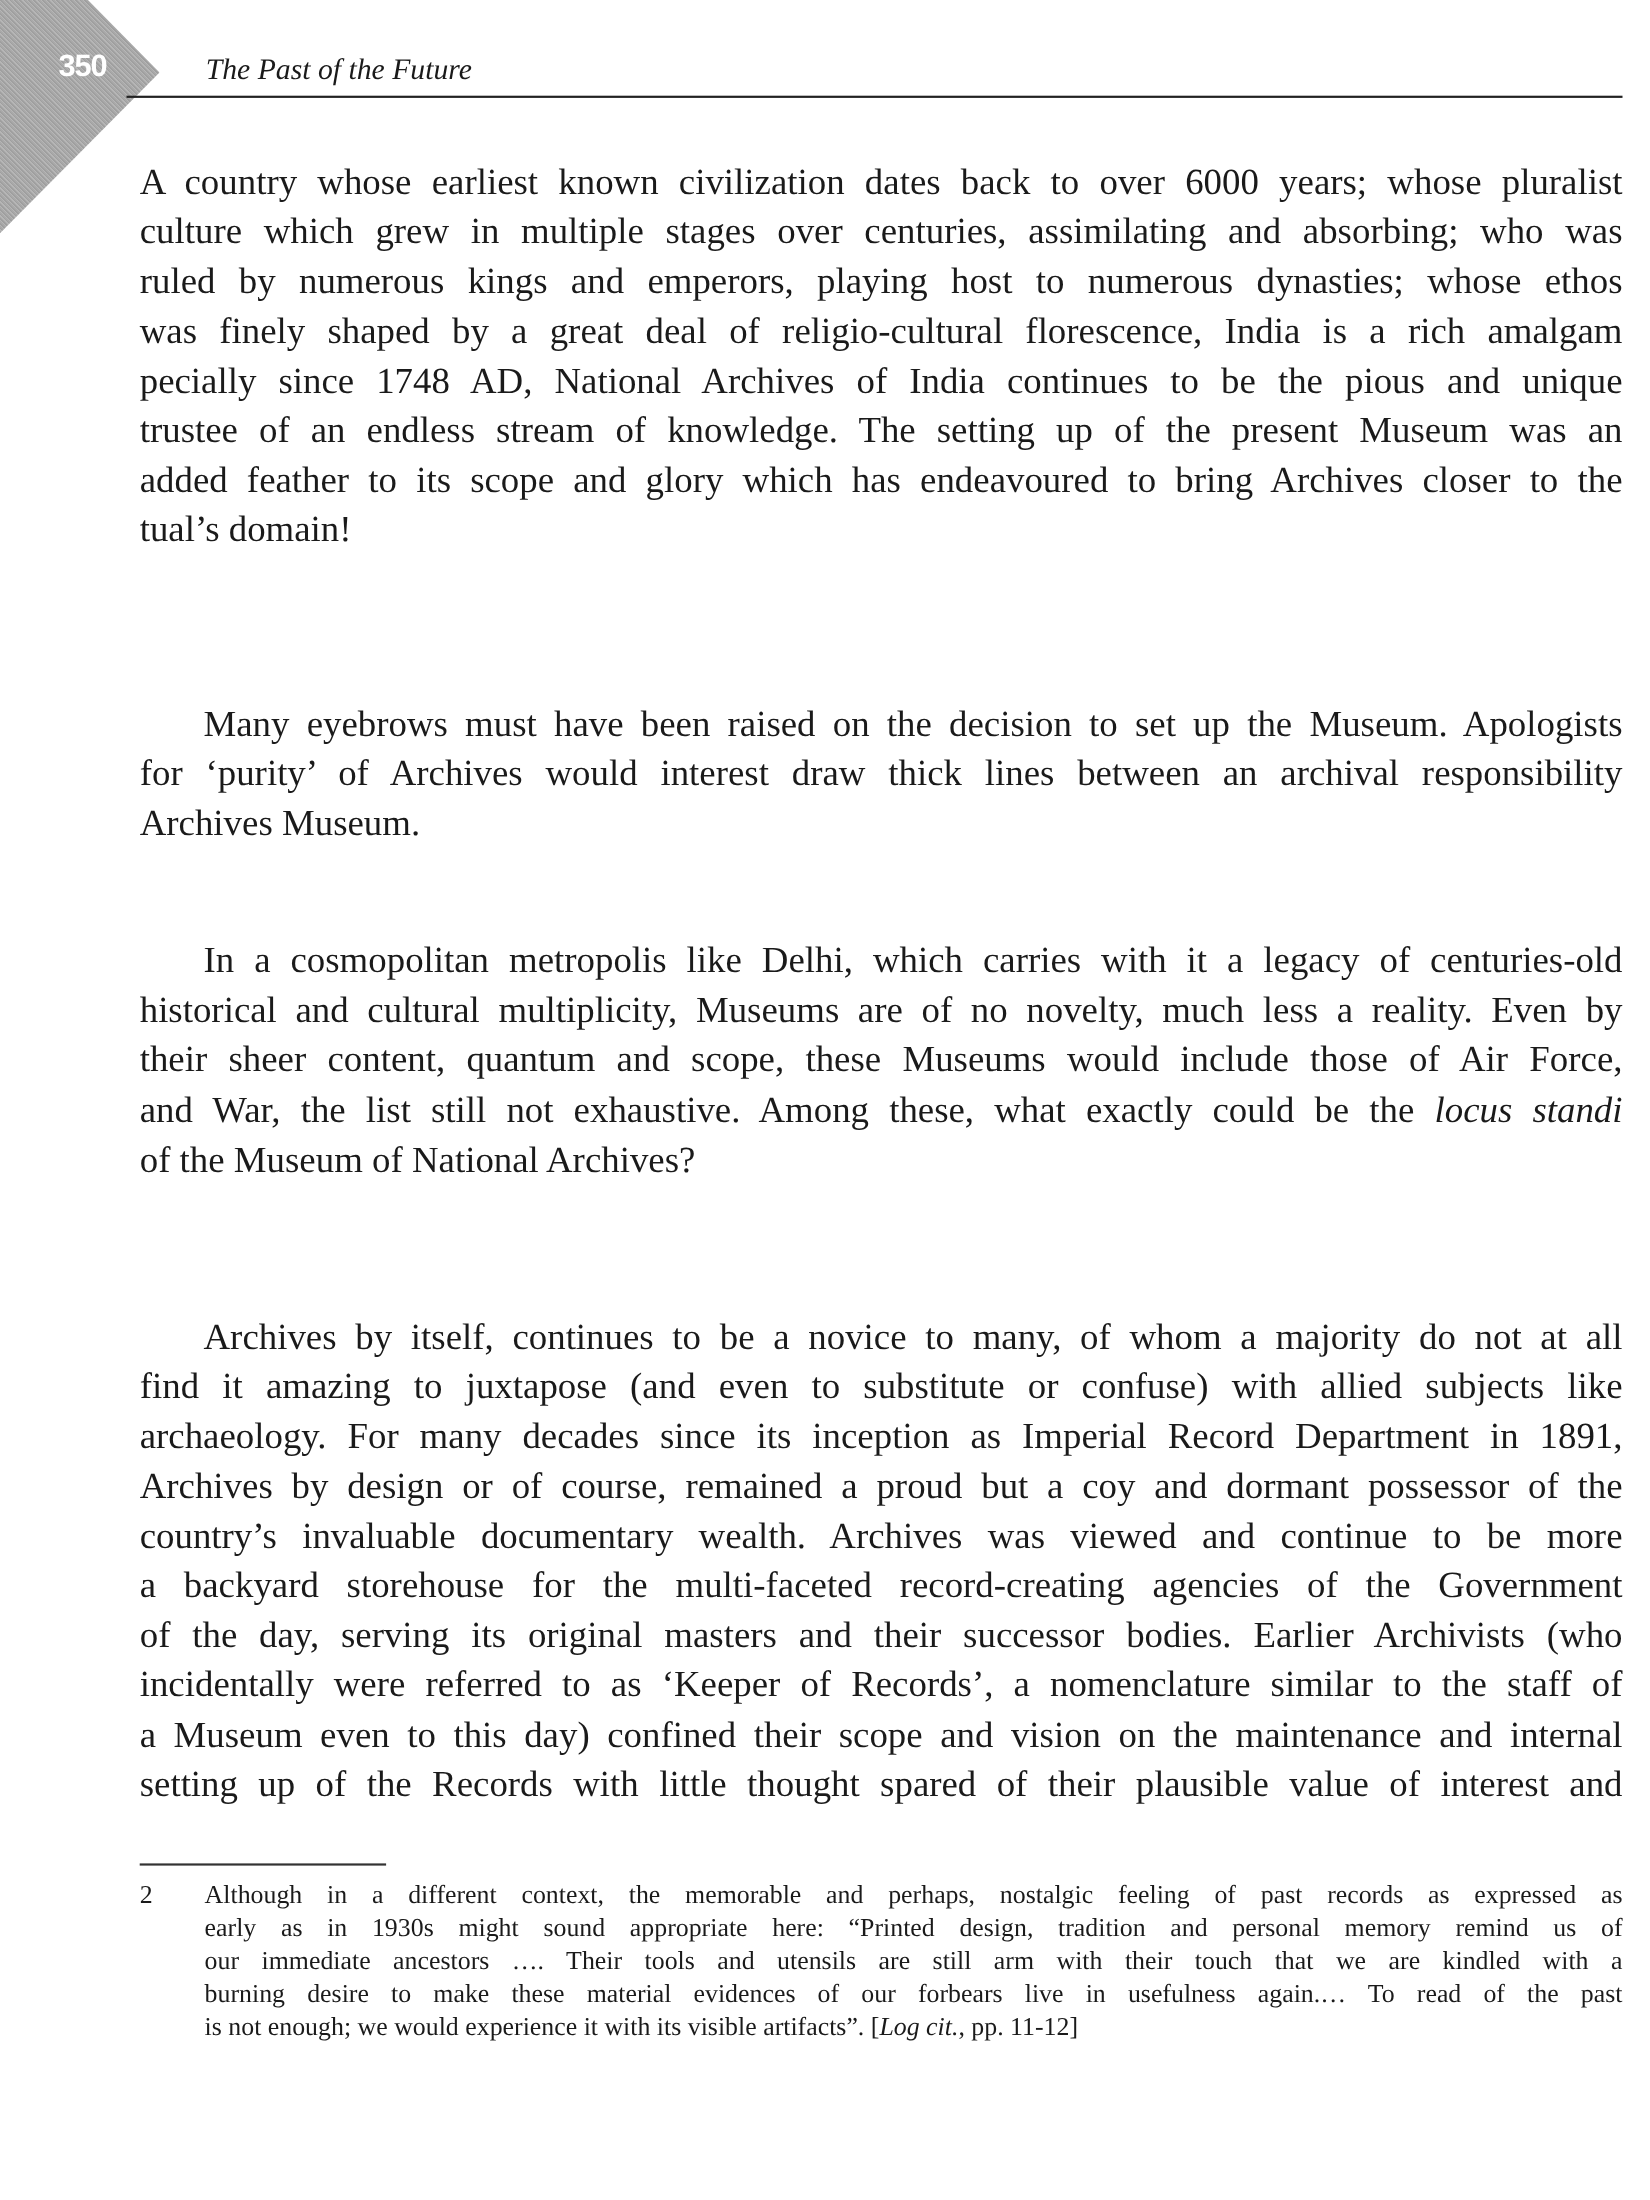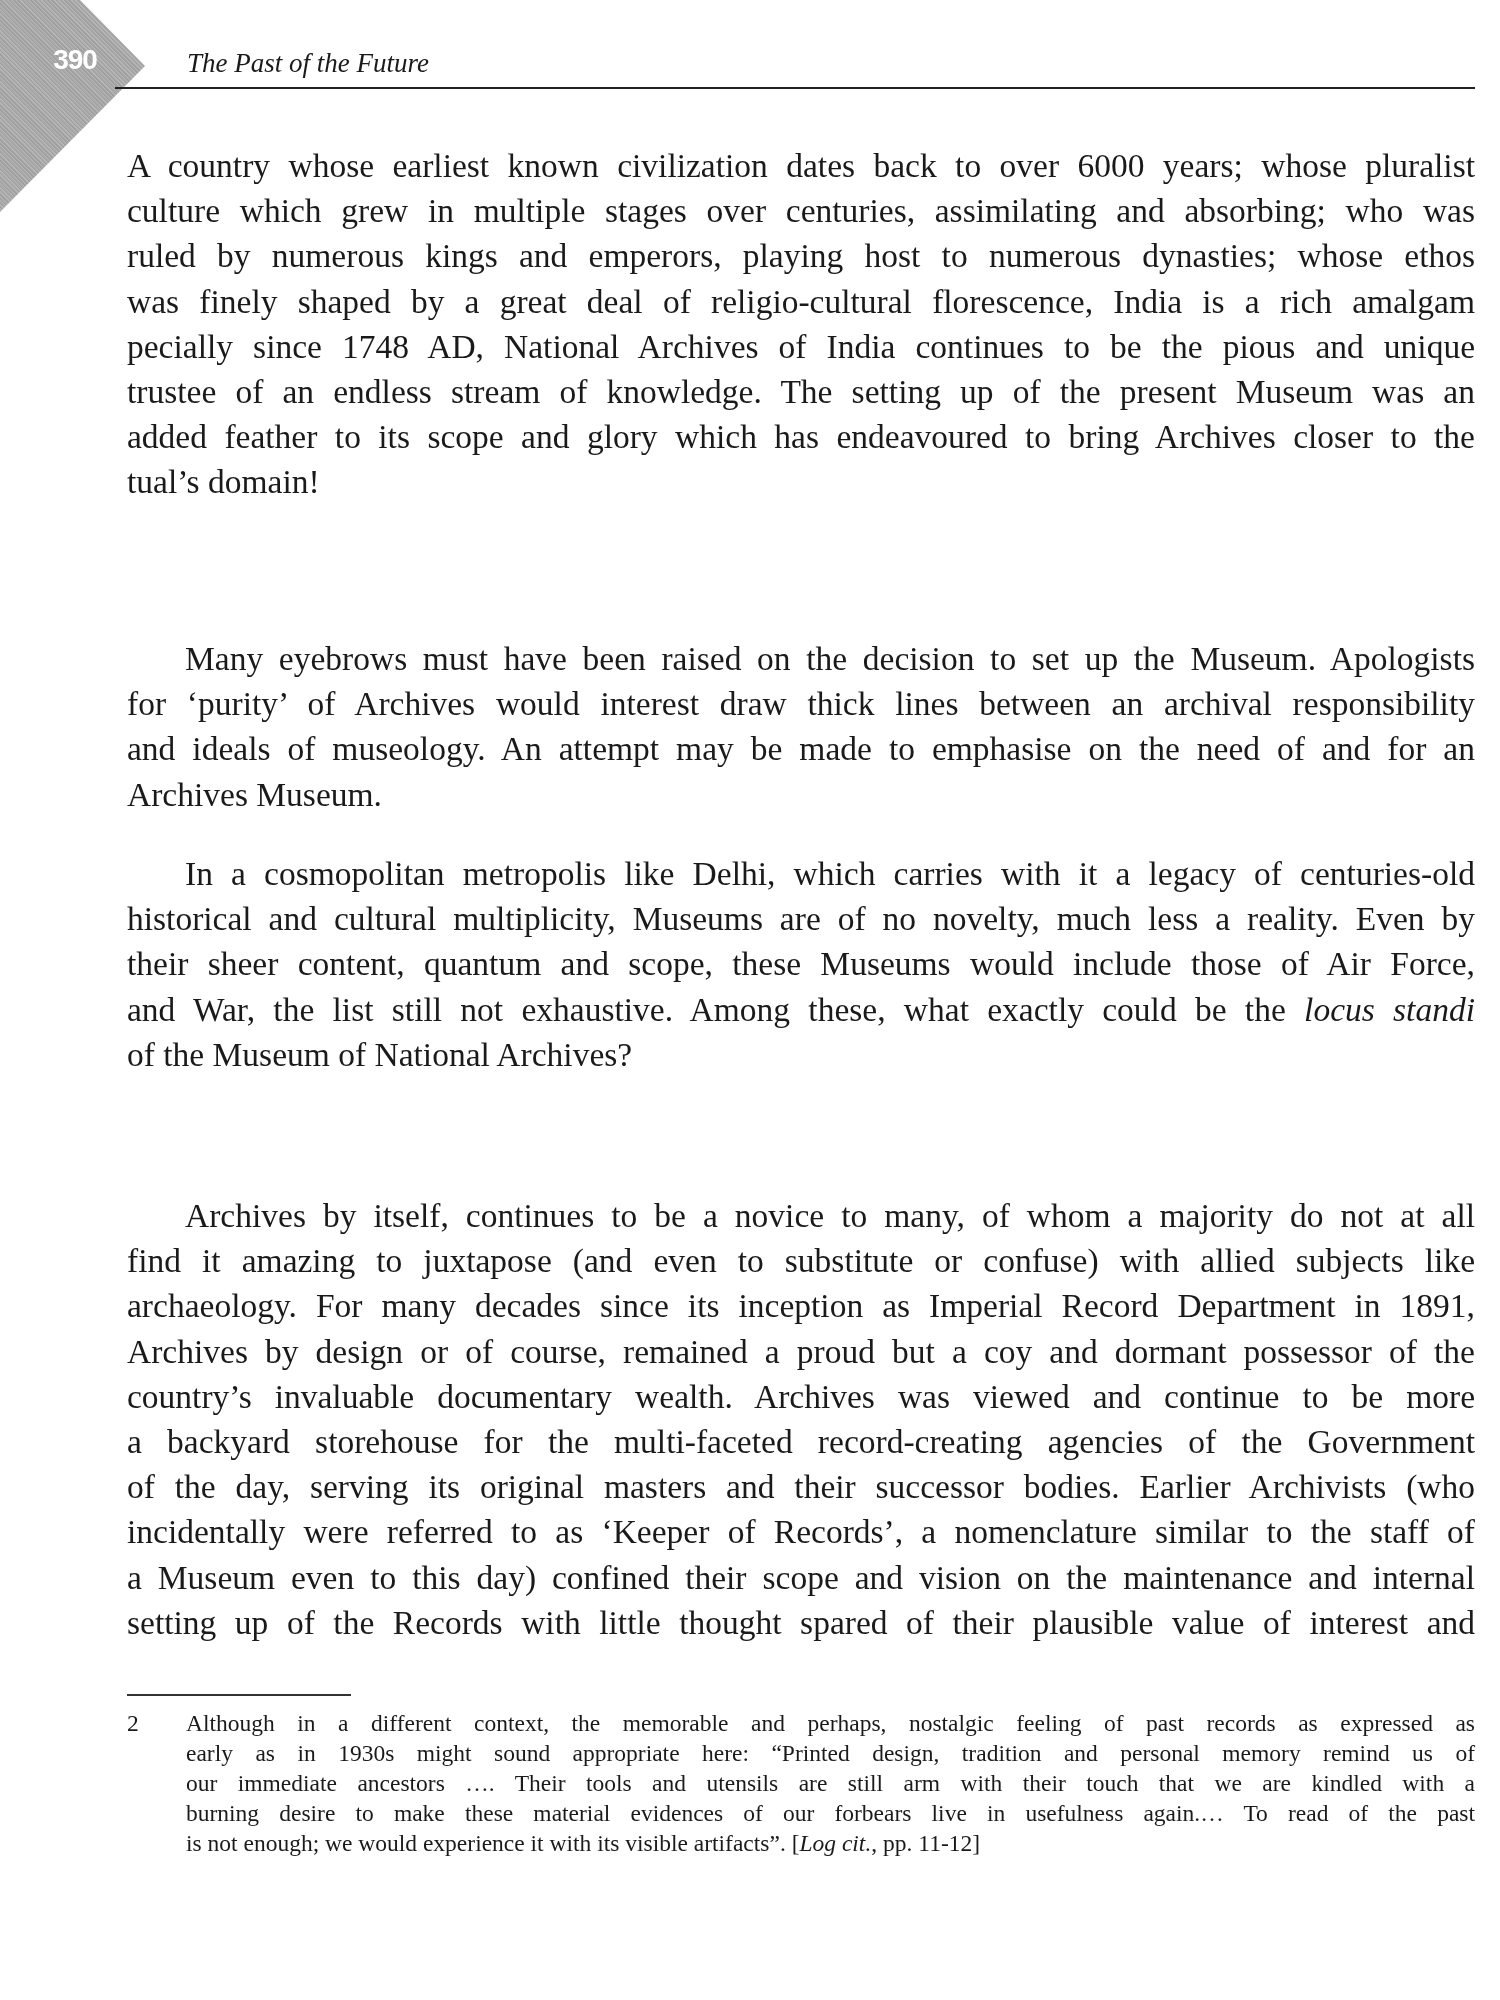--- a/index.html
+++ b/index.html
@@ -39,39 +39,38 @@
   .footnote { position: absolute; left: 127px; top: 1708px; width: 1348px; font-size: 23.5px; line-height: 30px; }
   .fn-num { position: absolute; left: 0; top: 0; }
   .fn-body { position: absolute; left: 59px; width: 1289px; }
   .fn-line { display: block; white-space: nowrap; text-align: justify; text-align-last: justify; height: 30px; }
   .fn-line.last { text-align-last: left; }
 </style>
 </head>
 <body>
 
 <div class="corner-badge"></div>
-<div class="page-number">390</div>
+<div class="page-number">350</div>
 <div class="running-title">The Past of the Future</div>
 <div class="header-rule"></div>
 
 <div id="body">
     <div class="para" style="top: 143px;">
       <span class="line">A country whose earliest known civilization dates back to over 6000 years; whose pluralist</span>
       <span class="line">culture which grew in multiple stages over centuries, assimilating and absorbing; who was</span>
       <span class="line">ruled by numerous kings and emperors, playing host to numerous dynasties; whose ethos</span>
       <span class="line">was finely shaped by a great deal of religio-cultural florescence, India is a rich amalgam</span>
       <span class="line">pecially since 1748 AD, National Archives of India continues to be the pious and unique</span>
       <span class="line">trustee of an endless stream of knowledge. The setting up of the present Museum was an</span>
       <span class="line">added feather to its scope and glory which has endeavoured to bring Archives closer to the</span>
       <span class="line last">tual’s domain!</span>
     </div>
     <div class="para" style="top: 636px;">
       <span class="line indent">Many eyebrows must have been raised on the decision to set up the Museum. Apologists</span>
       <span class="line">for ‘purity’ of Archives would interest draw thick lines between an archival responsibility</span>
-      <span class="line">and ideals of museology. An attempt may be made to emphasise on the need of and for an</span>
       <span class="line last">Archives Museum.</span>
     </div>
     <div class="para" style="top: 851px;">
       <span class="line indent">In a cosmopolitan metropolis like Delhi, which carries with it a legacy of centuries-old</span>
       <span class="line">historical and cultural multiplicity, Museums are of no novelty, much less a reality. Even by</span>
       <span class="line">their sheer content, quantum and scope, these Museums would include those of Air Force,</span>
       <span class="line">and War, the list still not exhaustive. Among these, what exactly could be the <span class="it" style="font-style: italic;">locus standi</span></span>
       <span class="line last">of the Museum of National Archives?</span>
     </div>
     <div class="para" style="top: 1150px; margin-top: 43px;">

